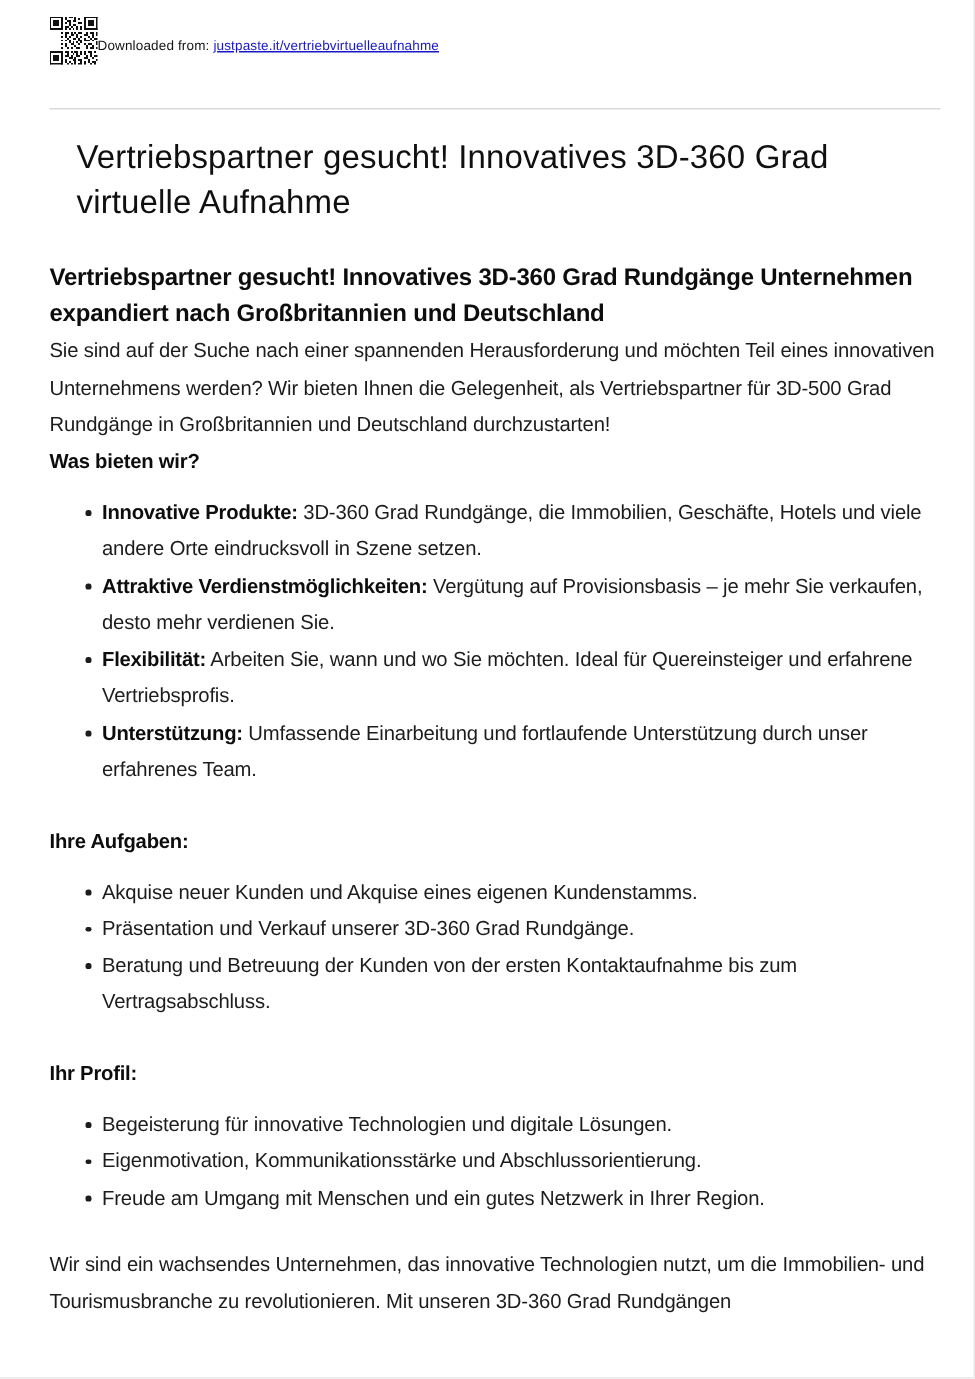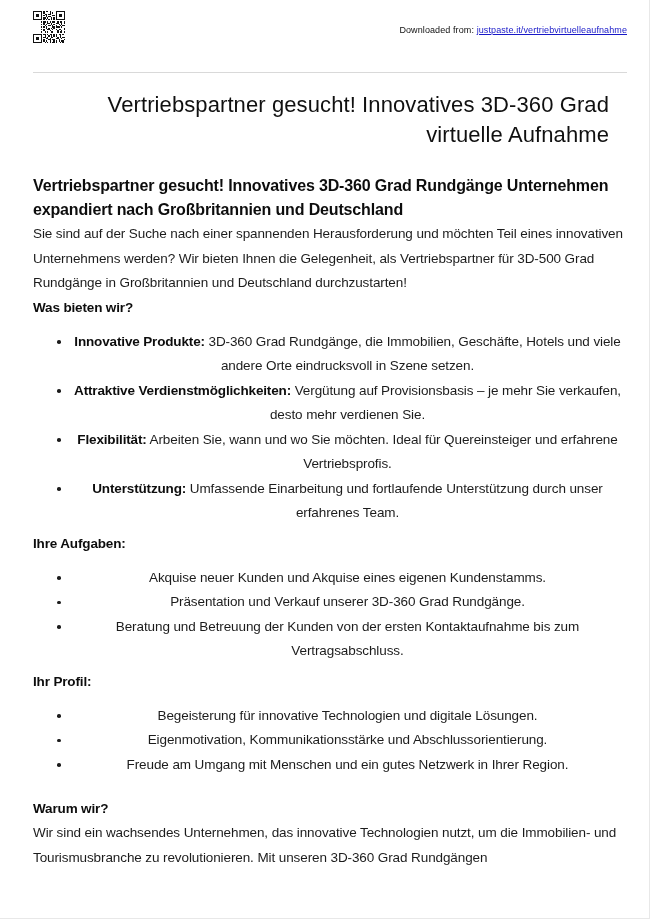--- a/index.html
+++ b/index.html
@@ -27,21 +27,20 @@
     overflow: hidden;
   }
 
   
   .page-header {
     position: relative;
     height: 50px;
     padding: 10px 22px 0 33px;
     display: flex;
     align-items: flex-start;
-    justify-content: space-between;
   }
 
   .qr-code {
     width: 32px;
     height: 32px;
     flex: 0 0 auto;
     display: block;
     margin-top: 1px;
   }
 
@@ -74,21 +73,21 @@
   
   .content {
     padding: 0 22px 0 33px;
     margin-top: 30px;
   }
 
   h1.doc-title {
     font-size: 22px;
     font-weight: 400;
     line-height: 30px;
-    text-align: right;
+    text-align: left;
     margin: 0 0 24px 0;
     padding: 0 18px;
     color: #101010;
     letter-spacing: 0.1px;
   }
 
   .lead-bold {
     font-size: 16px;
     font-weight: bold;
     line-height: 24px;
@@ -109,28 +108,27 @@
   h2.section-head {
     font-size: 13.5px;
     font-weight: bold;
     line-height: 24px;
     margin: 0;
     color: #0d0d0d;
     letter-spacing: -0.15px;
   }
 
   h2.spaced-head {
-    margin-top: 6px;
+    margin-top: 23px;
   }
 
   ul.bullets {
     list-style: none;
     margin: 10px 0 0 0;
     padding: 0;
-    text-align: center;
   }
 
   ul.bullets li {
     position: relative;
     padding-left: 35px;
     font-size: 13.5px;
     line-height: 24.5px;
     color: #1c1c1c;
     margin-bottom: 0;
     letter-spacing: -0.1px;
@@ -320,17 +318,16 @@
     </ul>
 
     <h2 class="section-head spaced-head">Ihr Profil:</h2>
     <ul class="bullets">
       <li><span>Begeisterung für innovative Technologien und digitale Lösungen.</span></li>
       <li><span>Eigenmotivation, Kommunikationsstärke und Abschlussorientierung.</span></li>
       <li><span>Freude am Umgang mit Menschen und ein gutes Netzwerk in Ihrer Region.</span></li>
     </ul>
 
     <div class="gap-md"></div>
-    <h2 class="section-head">Warum wir?</h2>
     <p class="body-para">Wir sind ein wachsendes Unternehmen, das innovative Technologien nutzt, um die Immobilien- und Tourismusbranche zu revolutionieren. Mit unseren 3D-360 Grad Rundgängen</p>
 
   </div>
 </div>
 
 </body></html>

